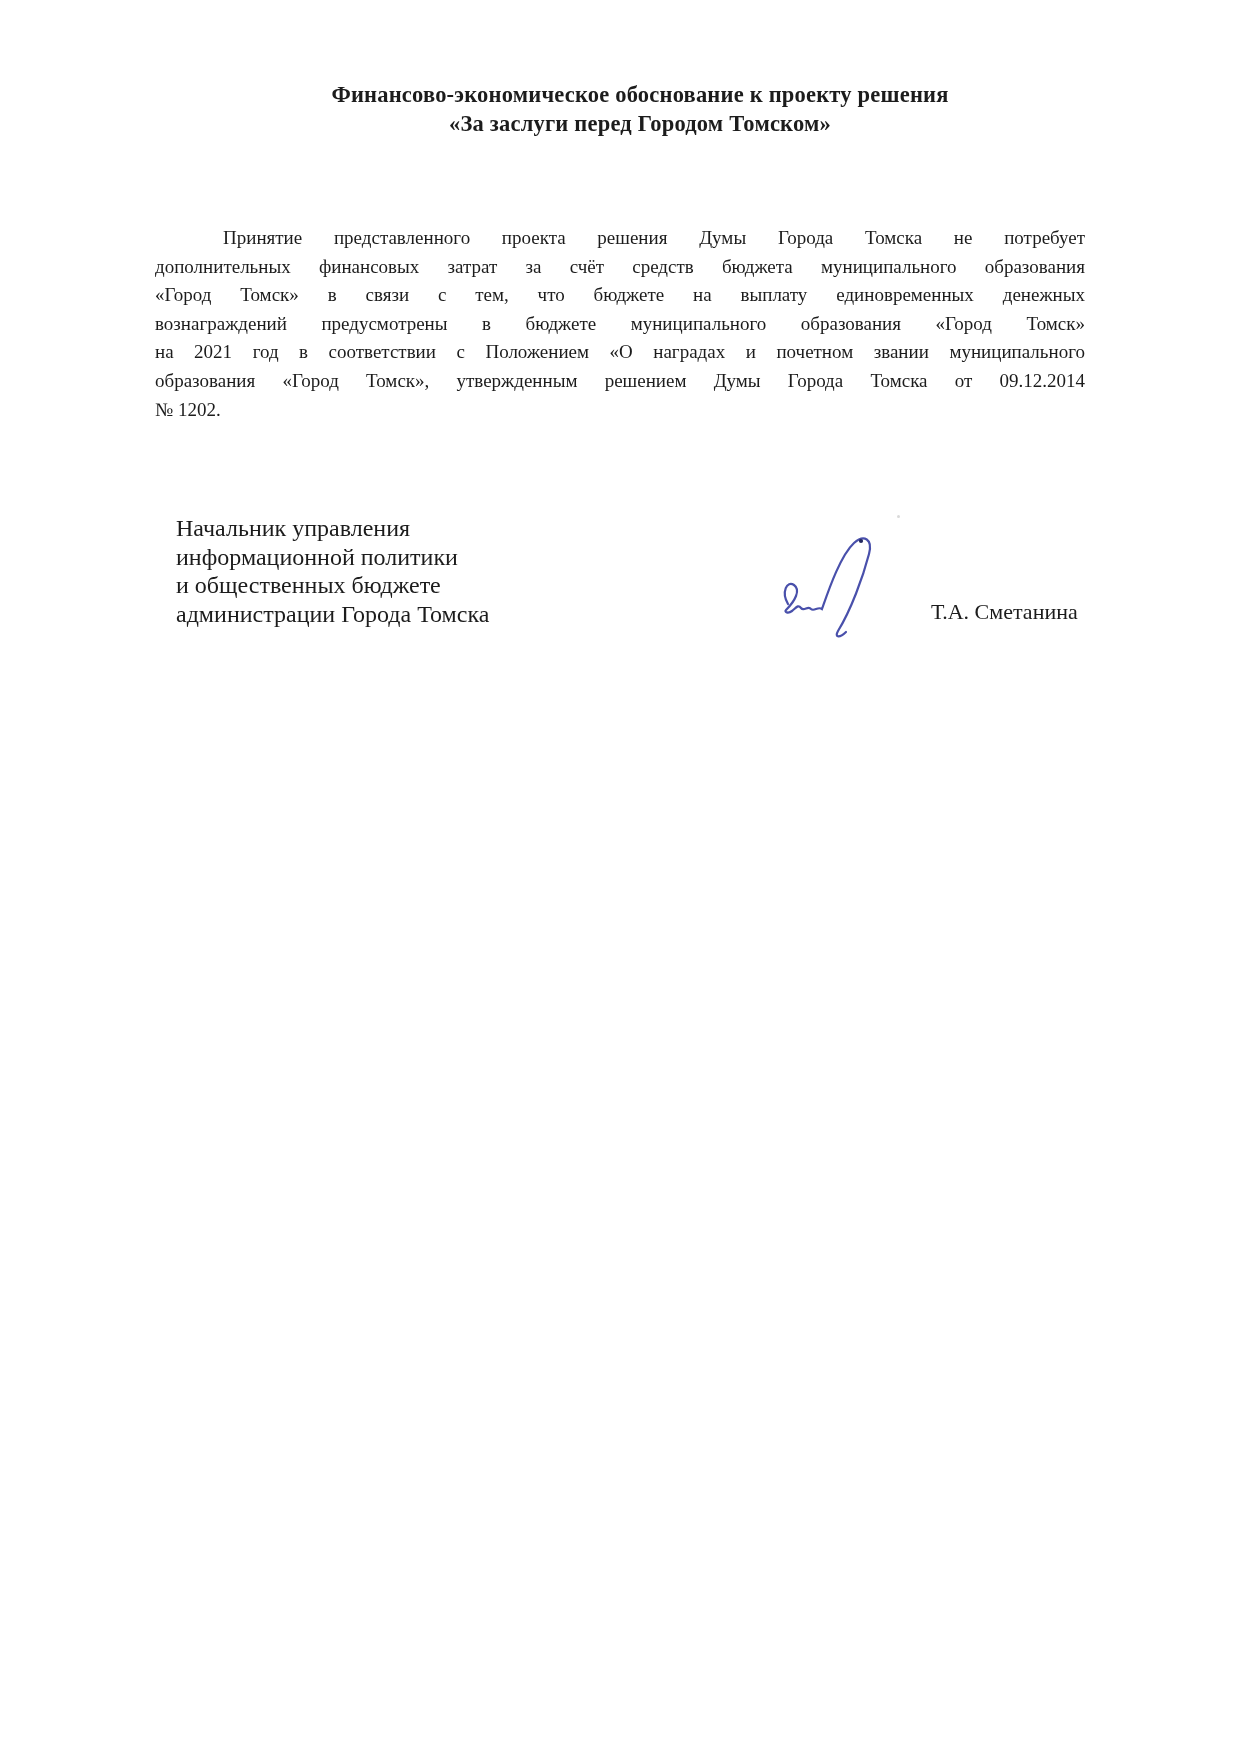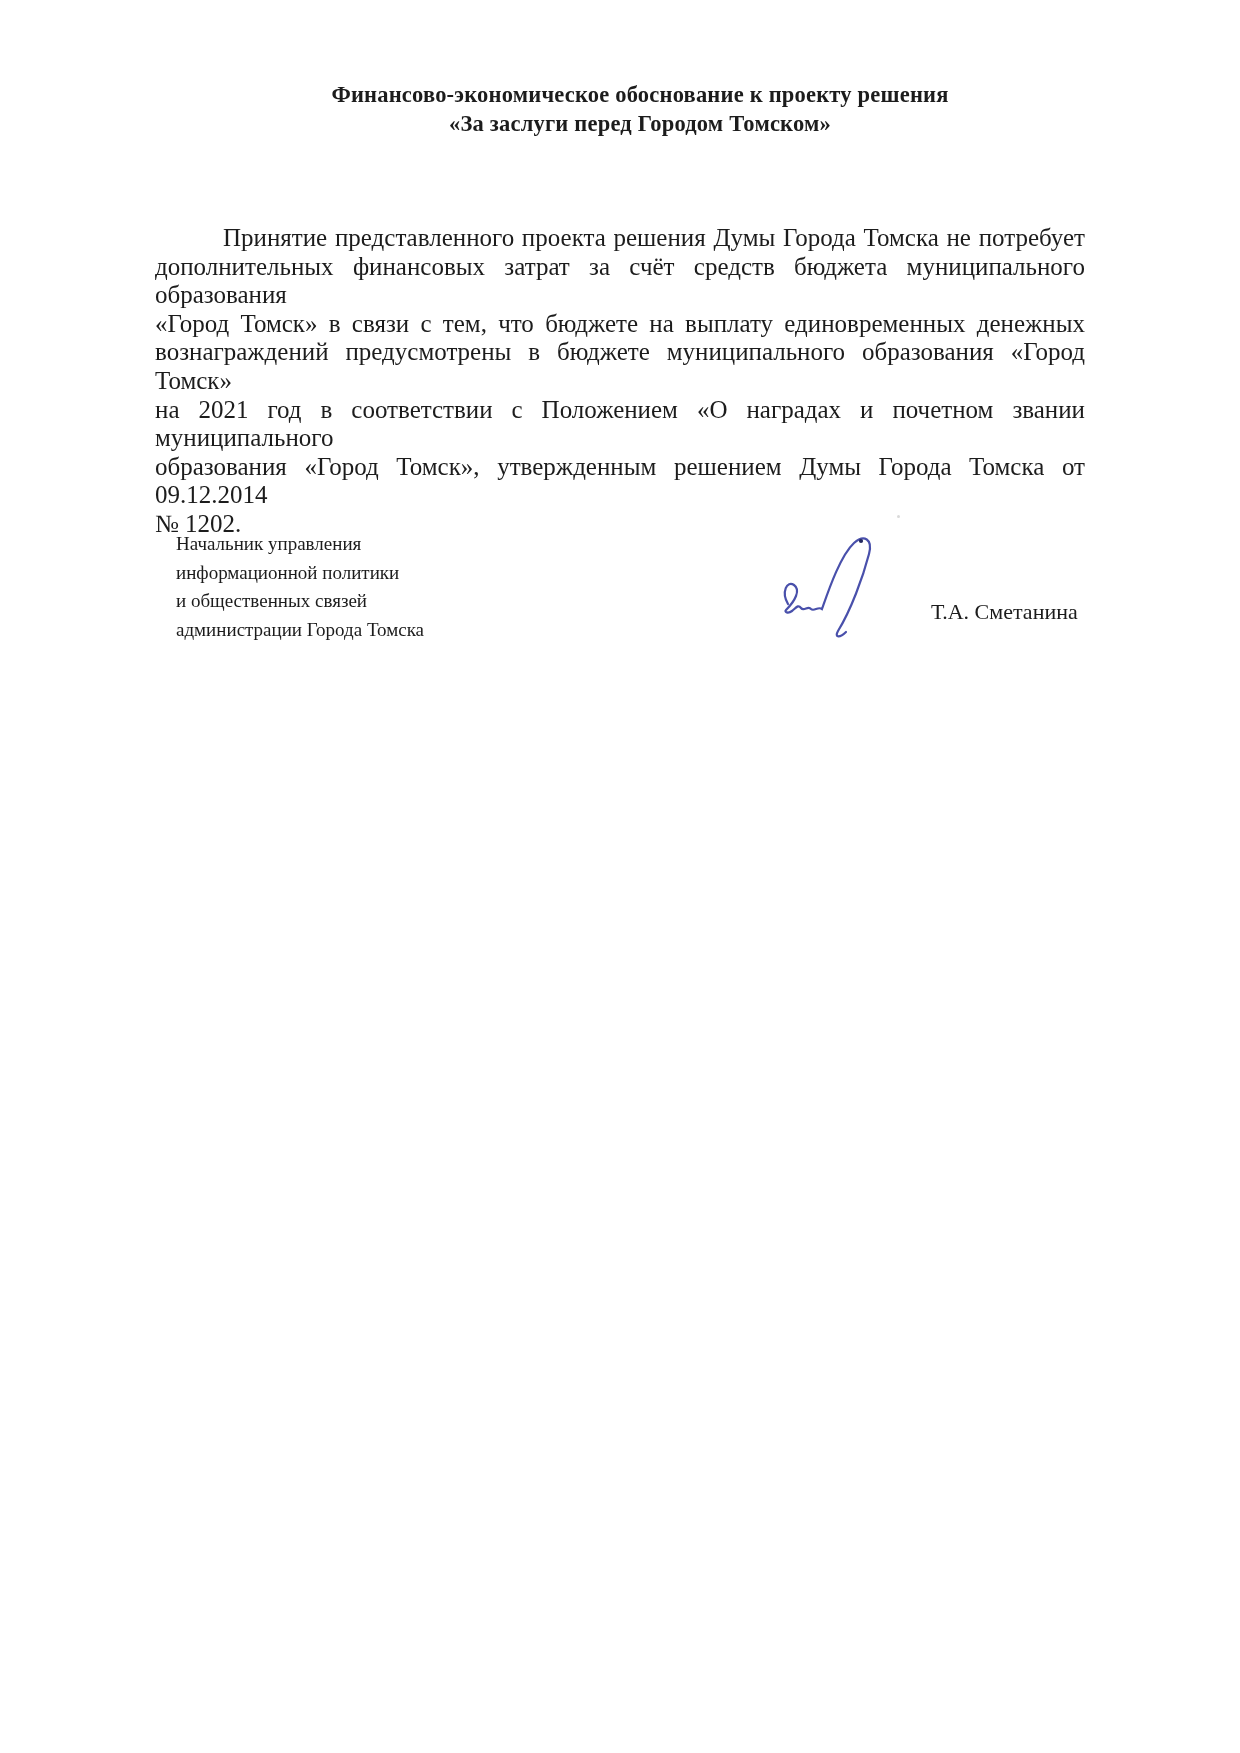--- a/index.html
+++ b/index.html
@@ -21,36 +21,35 @@
     font-weight: bold;
     font-size: 22.5px;
     line-height: 29px;
     letter-spacing: 0.2px;
   }
   .paragraph {
     position: absolute;
     left: 155px;
     top: 224px;
     width: 930px;
-    font-size: 25px;
+    font-size: 19px;
     line-height: 28.6px;
   }
   .p-line {
     text-align: justify;
     text-align-last: justify;
   }
   .p-line.first { text-indent: 68px; }
   .p-line.last { text-align-last: left; }
   .sign-position {
     position: absolute;
     left: 176px;
     top: 514px;
-    font-size: 19px;
+    font-size: 24px;
     line-height: 28.5px;
-    margin-top: 16px;
   }
   .sign-name {
     position: absolute;
     left: 931px;
     top: 599px;
     font-size: 22px;
   }
   .signature-svg {
     position: absolute;
     left: 770px;
@@ -85,21 +84,21 @@
     <div class="p-line">«Город Томск» в связи с тем, что бюджете на выплату единовременных денежных</div>
     <div class="p-line">вознаграждений предусмотрены в бюджете муниципального образования «Город Томск»</div>
     <div class="p-line">на 2021 год в соответствии с Положением «О наградах и почетном звании муниципального</div>
     <div class="p-line">образования «Город Томск», утвержденным решением Думы Города Томска от 09.12.2014</div>
     <div class="p-line last">№ 1202.</div>
   </div>
 
   <div class="sign-position">
     <div>Начальник управления</div>
     <div>информационной политики</div>
-    <div>и общественных связей</div>
+    <div>и общественных бюджете</div>
     <div>администрации Города Томска</div>
   </div>
 
   <svg class="signature-svg" viewBox="0 0 130 114" xmlns="http://www.w3.org/2000/svg">
     <path d="M18,74 C11,62 17,50 24,55 C31,60 25,71 16,80 C14,82 18,84 22,81
              C26,78 28,74 31,78 C34,82 38,75 41,79 C44,82 48,76 52,79
              C58,62 70,26 84,13 C94,4 103,9 99,24
              C93,47 81,80 68,101 C64,108 70,108 76,102" fill="none" stroke-width="2.2" stroke-linecap="round" stroke-opacity="0.92" stroke="#3a41a4"></path>
     <circle cx="91" cy="11" r="2.1" fill="#23285f"></circle>
   </svg>

